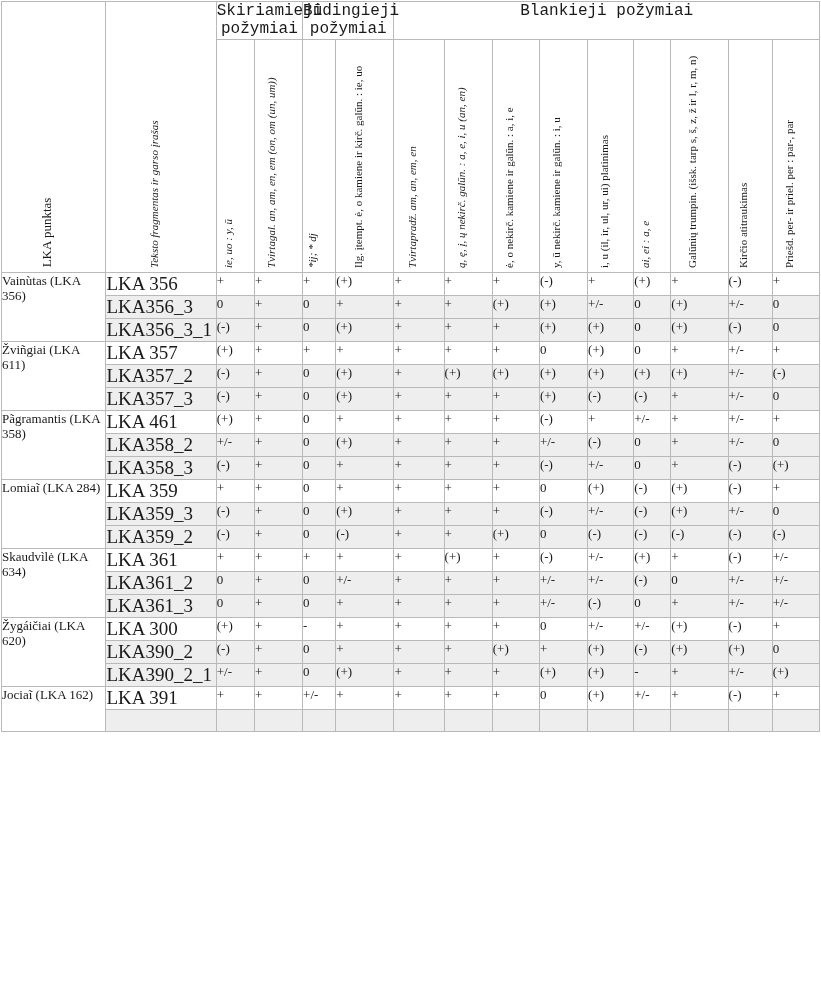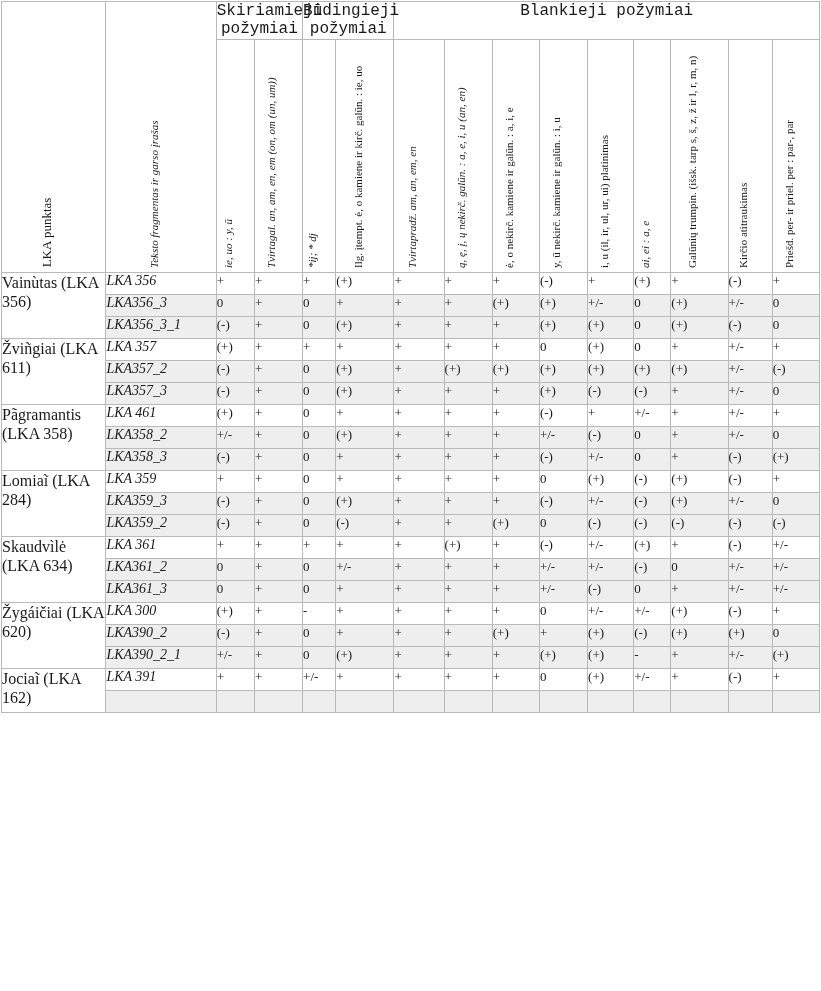--- a/index.html
+++ b/index.html
@@ -67,28 +67,27 @@
   }
   
   td.val {
     font-size: 13px;
     padding: 5px 4px 5px 5px;
     height: 21px;
     vertical-align: middle;
     font-family: "Liberation Serif", serif;
   }
   td.place {
-    font-size: 16px;
+    font-size: 13px;
     padding: 5px 4px 4px 5px;
     vertical-align: top;
     line-height: 1.2;
   }
   td.frag {
-    font-size: 14px;
-    font-style: italic;
+    font-size: 19px;
     padding: 5px 4px 4px 5px;
     vertical-align: middle;
   }
   tr.shade td {
     background: #eeeeee;
   }
 </style>
 </head>
 <body>
 

